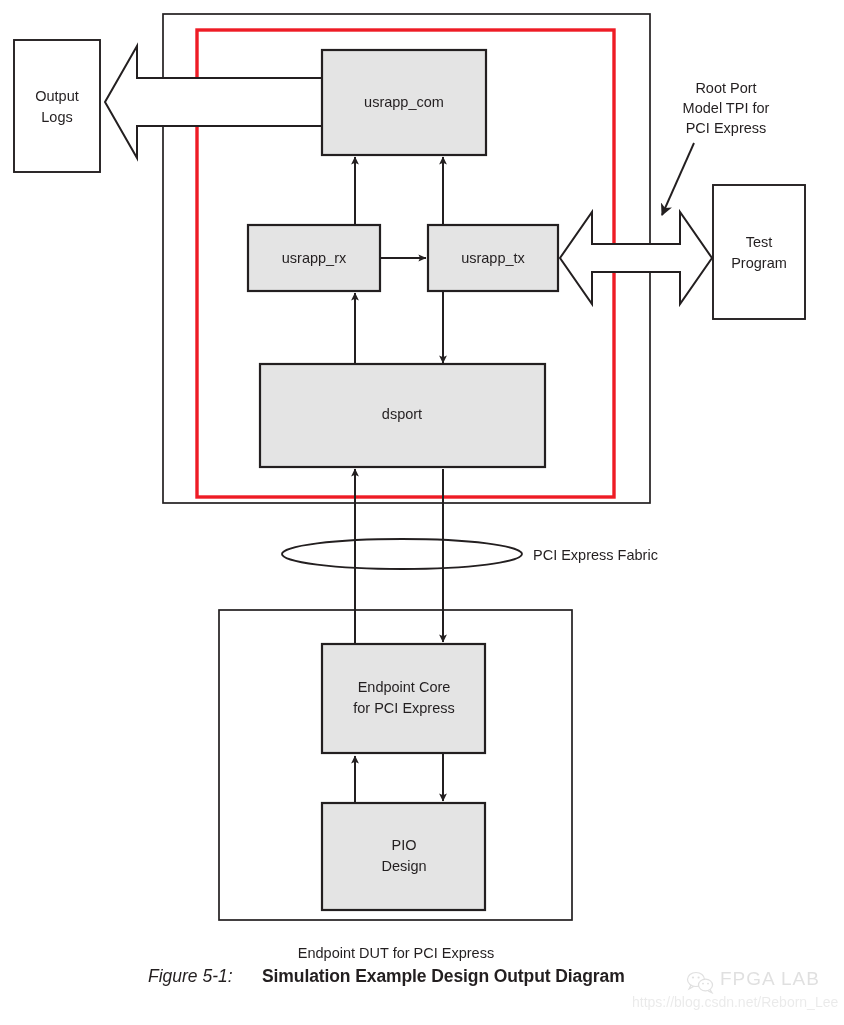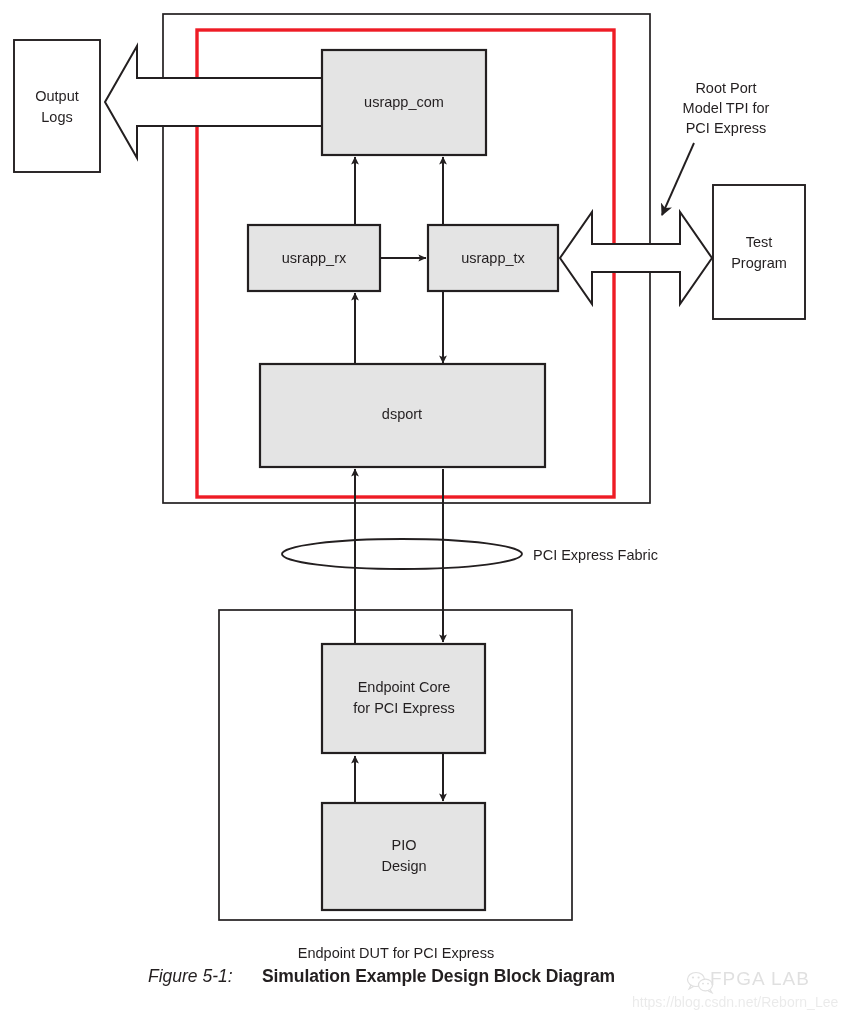--- a/index.html
+++ b/index.html
@@ -38,21 +38,21 @@
     font-weight:bold; font-size:17.5px; color:#231f20; white-space:nowrap;
     letter-spacing:-0.1px;
   }
 
   .watermark{
     position:absolute; left:686px; top:966px; width:158px; height:56px;
     opacity:0.30; pointer-events:none;
   }
   .wm-logo{position:absolute;left:0px;top:4px;width:30px;height:24px;}
   .wm-text{
-    position:absolute;left:24px;top:2px;
+    position:absolute;left:34px;top:2px;
     font-family:"Liberation Sans", sans-serif;
     font-size:19px; color:#9a9a9a; letter-spacing:1px; white-space:nowrap;
   }
   .wm-url{
     position:absolute;left:-54px;top:28px;
     font-family:"Liberation Sans", sans-serif;
     font-size:14px; color:#bdbdbd; white-space:nowrap;
   }
 </style>
 </head>
@@ -134,21 +134,21 @@
 
     <rect x="322" y="803" width="163" height="107" fill="#e4e4e4" stroke="#231f20" stroke-width="2.2"></rect>
     <text class="blk-label" x="404" y="846">PIO</text>
     <text class="blk-label" x="404" y="867">Design</text>
 
     <text class="free-label" x="396" y="958">Endpoint DUT for PCI Express</text>
   </svg>
 
   <div class="caption-row">
     <span class="cap-num">Figure 5-1:</span>
-    <span class="cap-title">Simulation Example Design Block Diagram</span>
+    <span class="cap-title">Simulation Example Design Output Diagram</span>
   </div>
 
   <div class="watermark">
     <svg class="wm-logo" viewBox="0 0 30 24">
       <ellipse cx="10" cy="9.5" rx="8.5" ry="7" fill="none" stroke="#9a9a9a" stroke-width="1.2"></ellipse>
       <path d="M5,15 L3,19 L7.5,16.5" fill="none" stroke="#9a9a9a" stroke-width="1.2"></path>
       <circle cx="7" cy="7.5" r="1.1" fill="#9a9a9a"></circle>
       <circle cx="12.6" cy="7.5" r="1.1" fill="#9a9a9a"></circle>
       <ellipse cx="19.5" cy="15" rx="7" ry="5.8" fill="#ffffff" stroke="#9a9a9a" stroke-width="1.2"></ellipse>
       <path d="M24,19.6 L26,22.8 L22.2,21" fill="none" stroke="#9a9a9a" stroke-width="1.2"></path>

